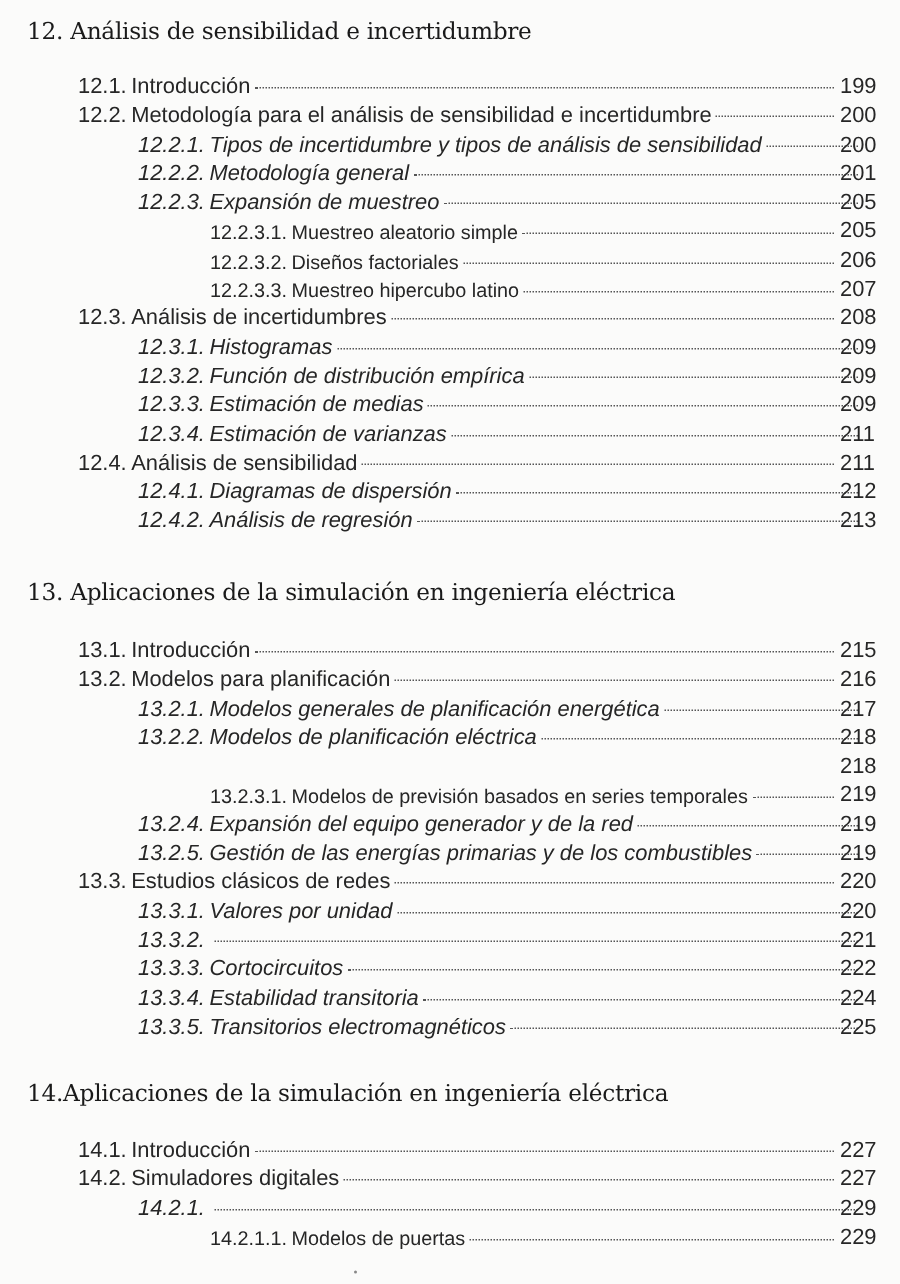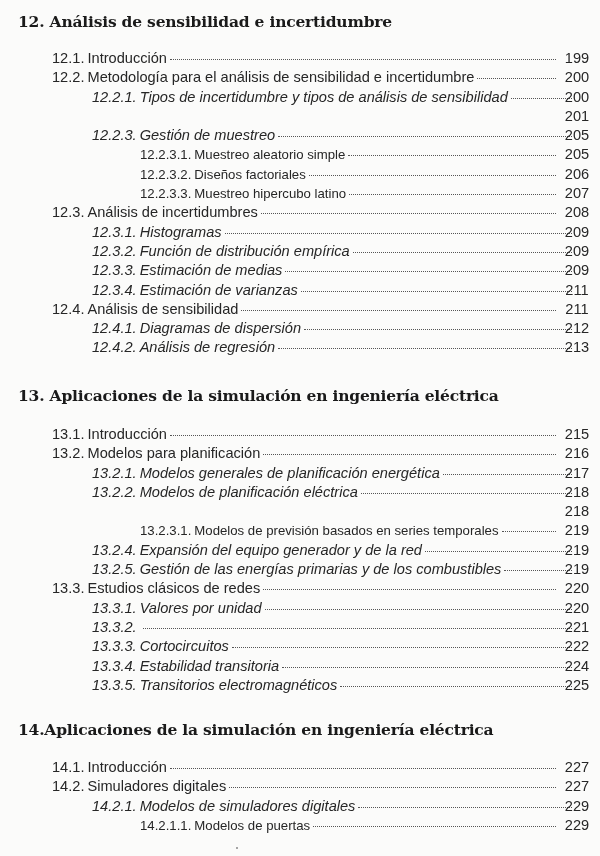--- a/index.html
+++ b/index.html
@@ -7,42 +7,42 @@
     width: 600px; height: 856px; overflow: hidden;
     background: #fbfbfa;
     font-family: "Liberation Serif", "DejaVu Serif", serif;
     color: #1e1e1e;
     position: relative;
   }
   .page { position: absolute; left: 0; top: 0; width: 600px; height: 856px; }
   .chapter-title {
     position: absolute; left: 18px;
     font-family: "DejaVu Serif", serif;
-    font-weight: bold; font-size: 15.5px; letter-spacing: -0.2px;
+    font-weight: normal; font-size: 15.5px; letter-spacing: -0.2px;
     color: #1a1a1a; white-space: nowrap;
   }
   .toc-block { position: absolute; left: 0; width: 600px; padding-left: 12px; }
   .toc-row {
     position: relative; height: 19.3px; line-height: 19.3px;
     font-family: "Liberation Sans", sans-serif;
     font-size: 14.6px; color: #262626;
   }
   .toc-row .entry {
     position: absolute; top: 0; white-space: nowrap;
     display: flex; align-items: baseline;
   }
   .toc-row .num { padding-right: 3px; }
   .toc-row .txt { white-space: nowrap; }
   .toc-row .dots {
     flex: 1; margin-left: 3px; height: 1px;
     border-bottom: 1.3px dotted #555; transform: translateY(-3px);
   }
   .toc-row .page-num {
     position: absolute; right: 18px; top: 0;
-    text-align: center; width: 34px;
+    text-align: left; width: 34px;
   }
   .lvl1 .entry { left: 40px; right: 56px; }
   .lvl2 .entry { left: 80px; right: 40px; font-style: italic; }
   .lvl3 .entry { left: 128px; right: 56px; font-size: 13.2px; }
   .stray-mark {
     position: absolute; left: 236px; top: 847px; width: 2px; height: 2px;
     background: #888; border-radius: 1px;
   }
 </style>
 </head>
@@ -70,26 +70,31 @@
       </div>
       <div class="toc-row lvl2">
         <div class="entry">
           <span class="num">12.2.1.</span>
           <span class="txt">Tipos de incertidumbre y tipos de análisis de sensibilidad</span>
           <span class="dots"></span>
         </div>
         <span class="page-num">200</span>
       </div>
       <div class="toc-row lvl2">
+        <div class="entry">
+          <span class="num">12.2.2.</span>
+          <span class="txt">Metodología general</span>
+          <span class="dots"></span>
+        </div>
         <span class="page-num">201</span>
       </div>
       <div class="toc-row lvl2">
         <div class="entry">
           <span class="num">12.2.3.</span>
-          <span class="txt">Gestión de muestreo</span>
+          <span class="txt">Expansión de muestreo</span>
           <span class="dots"></span>
         </div>
         <span class="page-num">205</span>
       </div>
       <div class="toc-row lvl3">
         <div class="entry">
           <span class="num">12.2.3.1.</span>
           <span class="txt">Muestreo aleatorio simple</span>
           <span class="dots"></span>
         </div>
@@ -301,21 +306,20 @@
         <div class="entry">
           <span class="num">14.2.</span>
           <span class="txt">Simuladores digitales</span>
           <span class="dots"></span>
         </div>
         <span class="page-num">227</span>
       </div>
       <div class="toc-row lvl2">
         <div class="entry">
           <span class="num">14.2.1.</span>
-          <span class="txt">Modelos de simuladores digitales</span>
           <span class="dots"></span>
         </div>
         <span class="page-num">229</span>
       </div>
       <div class="toc-row lvl3">
         <div class="entry">
           <span class="num">14.2.1.1.</span>
           <span class="txt">Modelos de puertas</span>
           <span class="dots"></span>
         </div>

